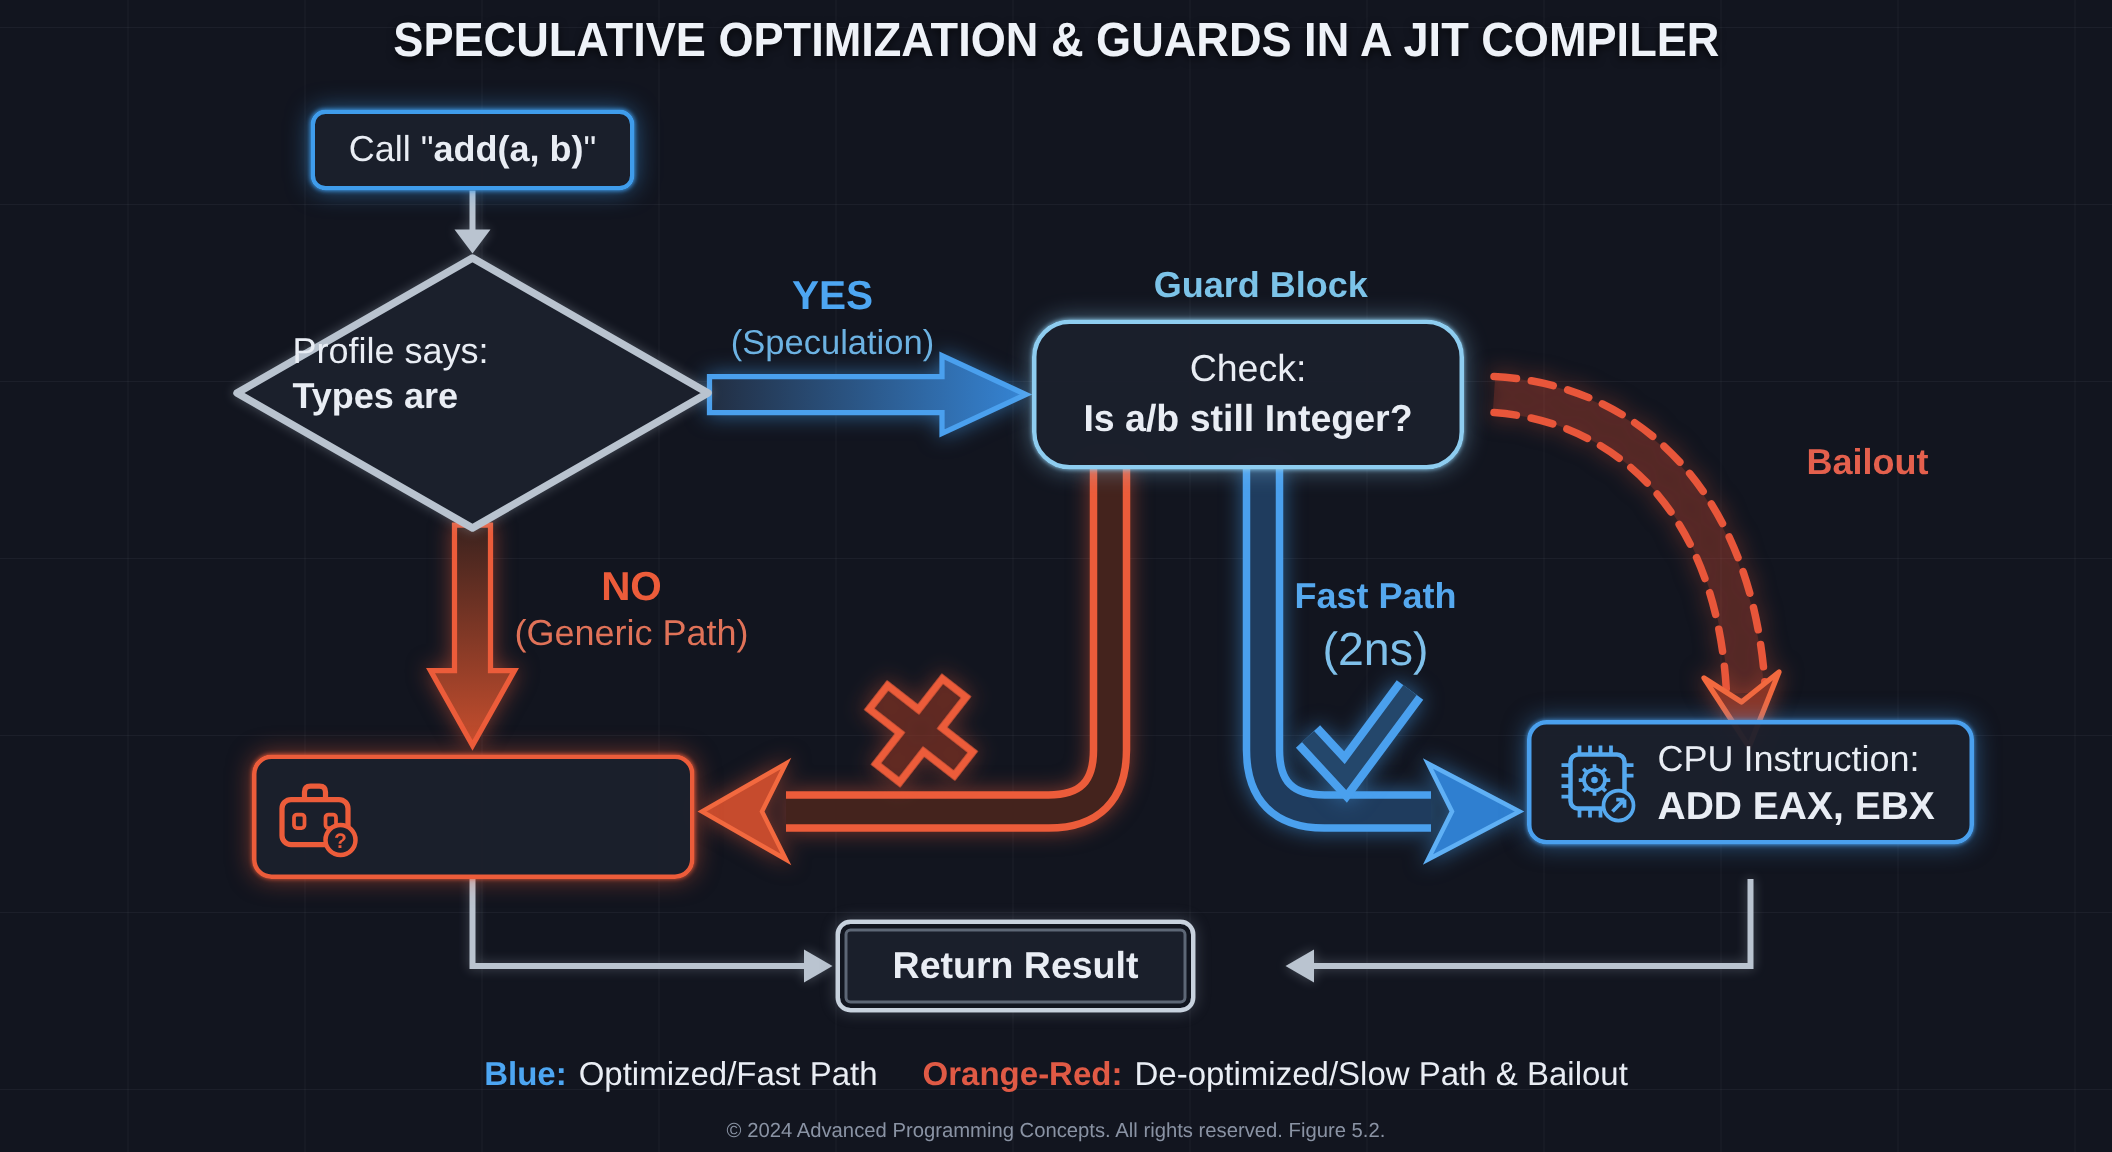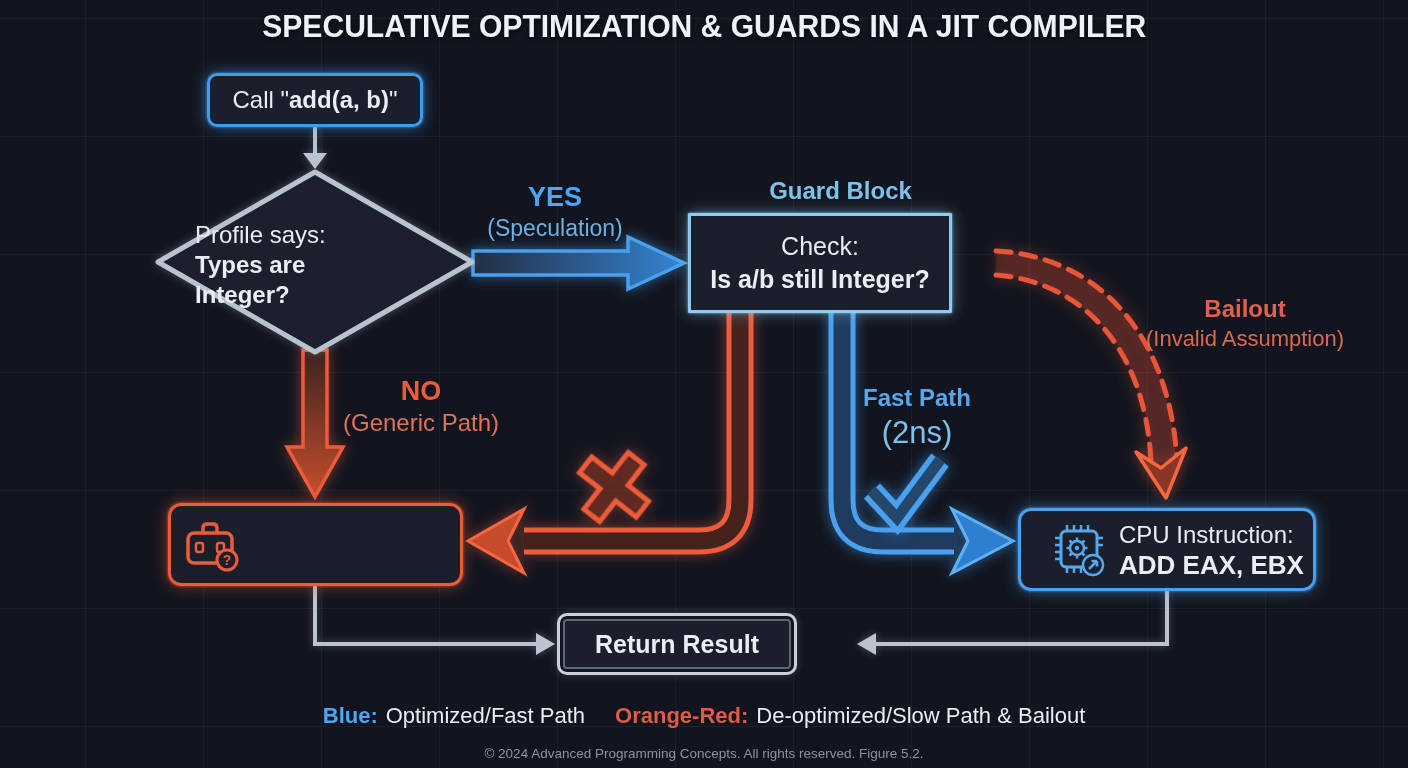--- a/index.html
+++ b/index.html
@@ -30,34 +30,34 @@
   }
   .box .reg{font-weight:400;}
   .box .b{font-weight:700;}
 
   .box-call{
     left:207px;top:73px;width:216px;height:54px;border:3px solid #3f9ceb;border-radius:10px;
     box-shadow:0 0 16px rgba(63,156,235,0.55), 0 0 3px rgba(63,156,235,0.9);
     font-size:24px;
   }
   .box-guard{
-    left:688px;top:213px;width:264px;height:100px;border:3px solid #8ecdf0;border-radius:1px;
+    left:688px;top:213px;width:288px;height:100px;border:3px solid #8ecdf0;border-radius:25px;
     box-shadow:0 0 16px rgba(142,205,240,0.45), 0 0 3px rgba(142,205,240,0.8);
     flex-direction:column;font-size:25px;line-height:33px;
   }
   .box-generic{
     left:168px;top:503px;width:295px;height:83px;border:3px solid #ec5c3a;border-radius:13px;
     box-shadow:0 0 16px rgba(236,92,58,0.5), 0 0 3px rgba(236,92,58,0.85);
     justify-content:flex-start;padding-left:13px;gap:12px;
     font-size:25px;line-height:31px;text-align:left;
   }
   .box-cpu{
-    left:1018px;top:508px;width:298px;height:83px;border:3px solid #4aa0ee;border-radius:13px;
+    left:1018px;top:480px;width:298px;height:83px;border:3px solid #4aa0ee;border-radius:13px;
     box-shadow:0 0 16px rgba(74,160,238,0.5), 0 0 3px rgba(74,160,238,0.85);
-    justify-content:flex-start;padding-left:30px;gap:12px;
+    justify-content:flex-start;padding-left:16px;gap:12px;
     font-size:24px;line-height:31px;text-align:left;
   }
   .box-result{
     left:557px;top:613px;width:240px;height:62px;border:3px solid #c8d2de;border-radius:10px;
     box-shadow:inset 0 0 0 3px #11151f, inset 0 0 0 5px rgba(150,162,180,0.55), 0 0 10px rgba(170,185,205,0.25);
     font-size:25px;font-weight:700;
   }
   .box-cpu .b{font-size:26px;}
   .amp{font-weight:400;margin-right:7px;}
 
@@ -179,21 +179,20 @@
 
   <div class="box box-call">
     <span>
       <span class="reg">Call "</span><span class="b">add(a, b)</span><span class="reg">"</span>
     </span>
   </div>
 
   <div class="diamond-text">
     <div>Profile says:</div>
     <div class="b">Types are</div>
-    <div class="b">Integer?</div>
   </div>
 
   <div class="lbl lbl-guard-heading">Guard Block</div>
   <div class="box box-guard">
     <div class="reg">Check:</div>
     <div class="b">Is a/b still Integer?</div>
   </div>
 
   <div class="lbl lbl-yes">
     <div class="big">YES</div>
@@ -202,21 +201,20 @@
   <div class="lbl lbl-no">
     <div class="big">NO</div>
     <div class="sub">(Generic Path)</div>
   </div>
   <div class="lbl lbl-fast">
     <div class="big">Fast Path</div>
     <div class="sub">(2ns)</div>
   </div>
   <div class="lbl lbl-bailout">
     <div class="big">Bailout</div>
-    <div class="sub">(Invalid Assumption)</div>
   </div>
 
   <div class="box box-generic">
     <svg width="56" height="56" viewBox="0 0 56 56">
       <rect x="4" y="16" width="44" height="30" rx="6" fill="none" stroke="#ec5c3a" stroke-width="3.5"></rect>
       <path d="M 19 16 L 19 11 Q 19 7 23 7 L 29 7 Q 33 7 33 11 L 33 16" fill="none" stroke="#ec5c3a" stroke-width="3.5"></path>
       <rect x="12" y="26" width="7" height="9" rx="2" fill="none" stroke="#ec5c3a" stroke-width="2.5"></rect>
       <rect x="33" y="26" width="7" height="9" rx="2" fill="none" stroke="#ec5c3a" stroke-width="2.5"></rect>
       <circle cx="43" cy="43" r="10" fill="#1b202c" stroke="#ec5c3a" stroke-width="3"></circle>
       <text x="43" y="48" text-anchor="middle" font-size="14" font-weight="bold" fill="#ec5c3a" font-family="Liberation Sans, sans-serif">?</text>

